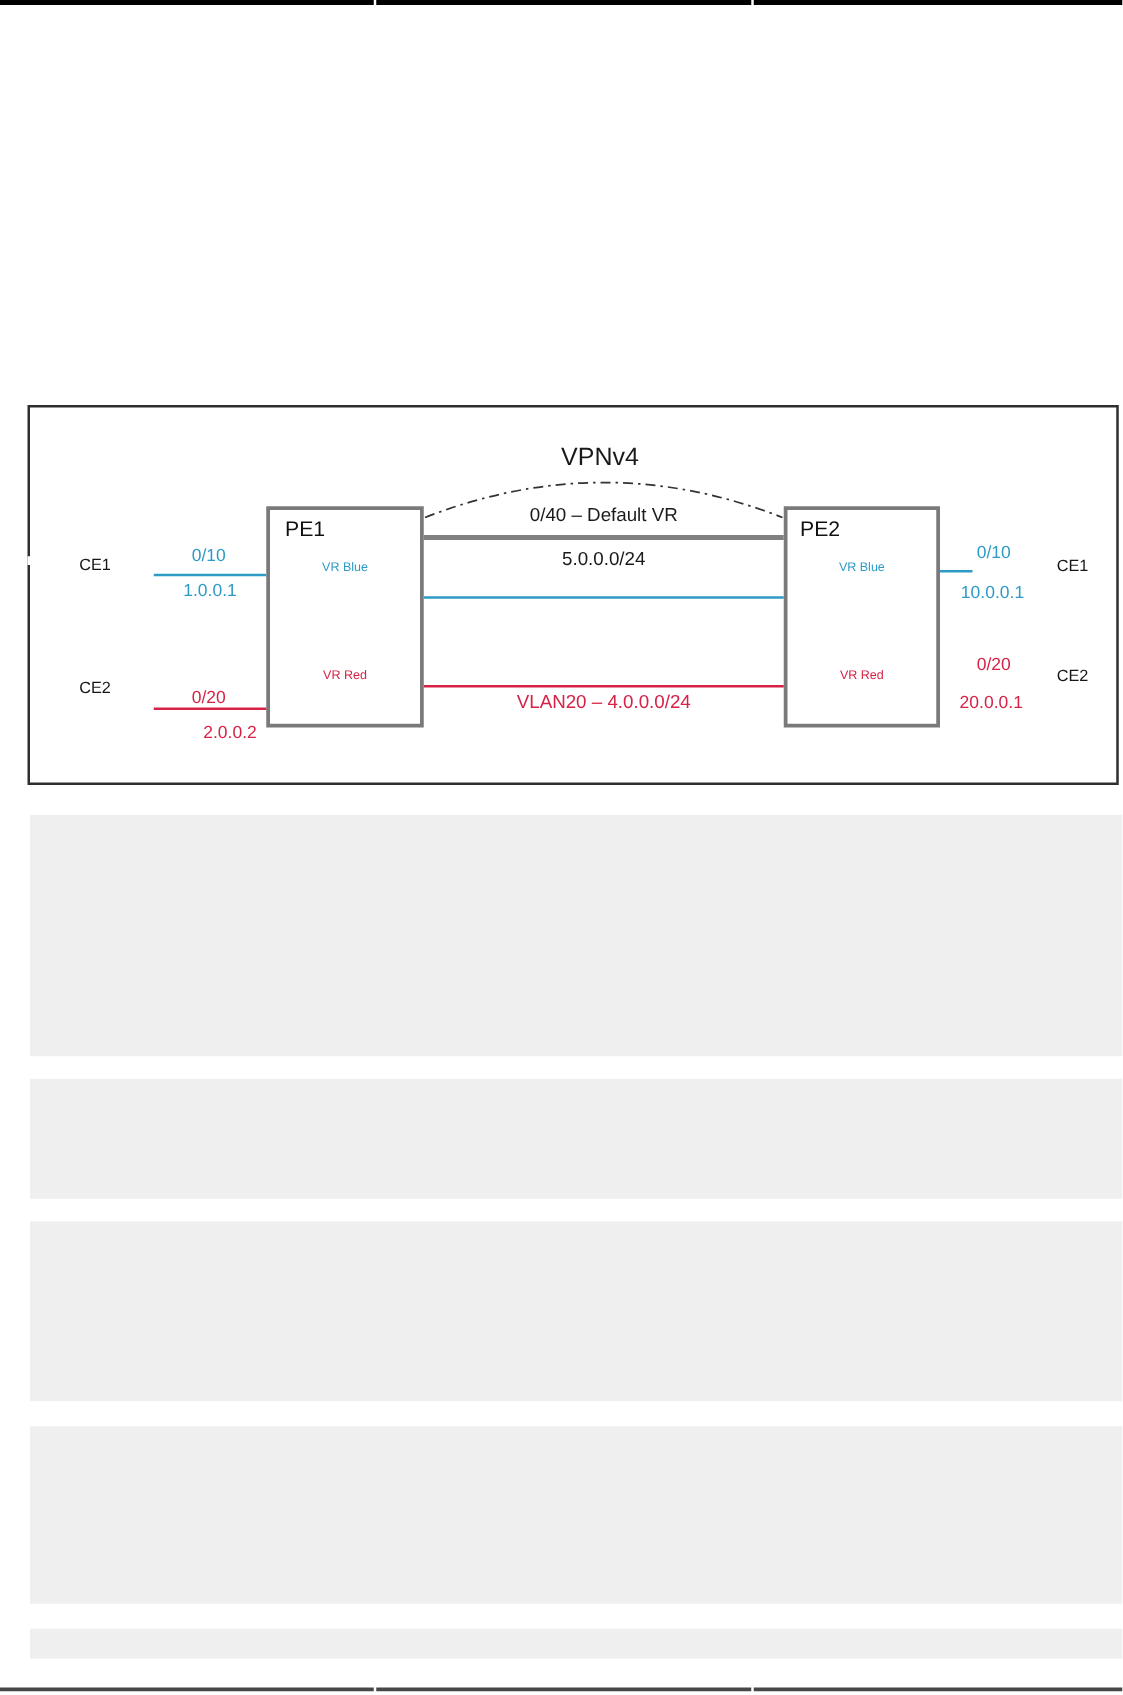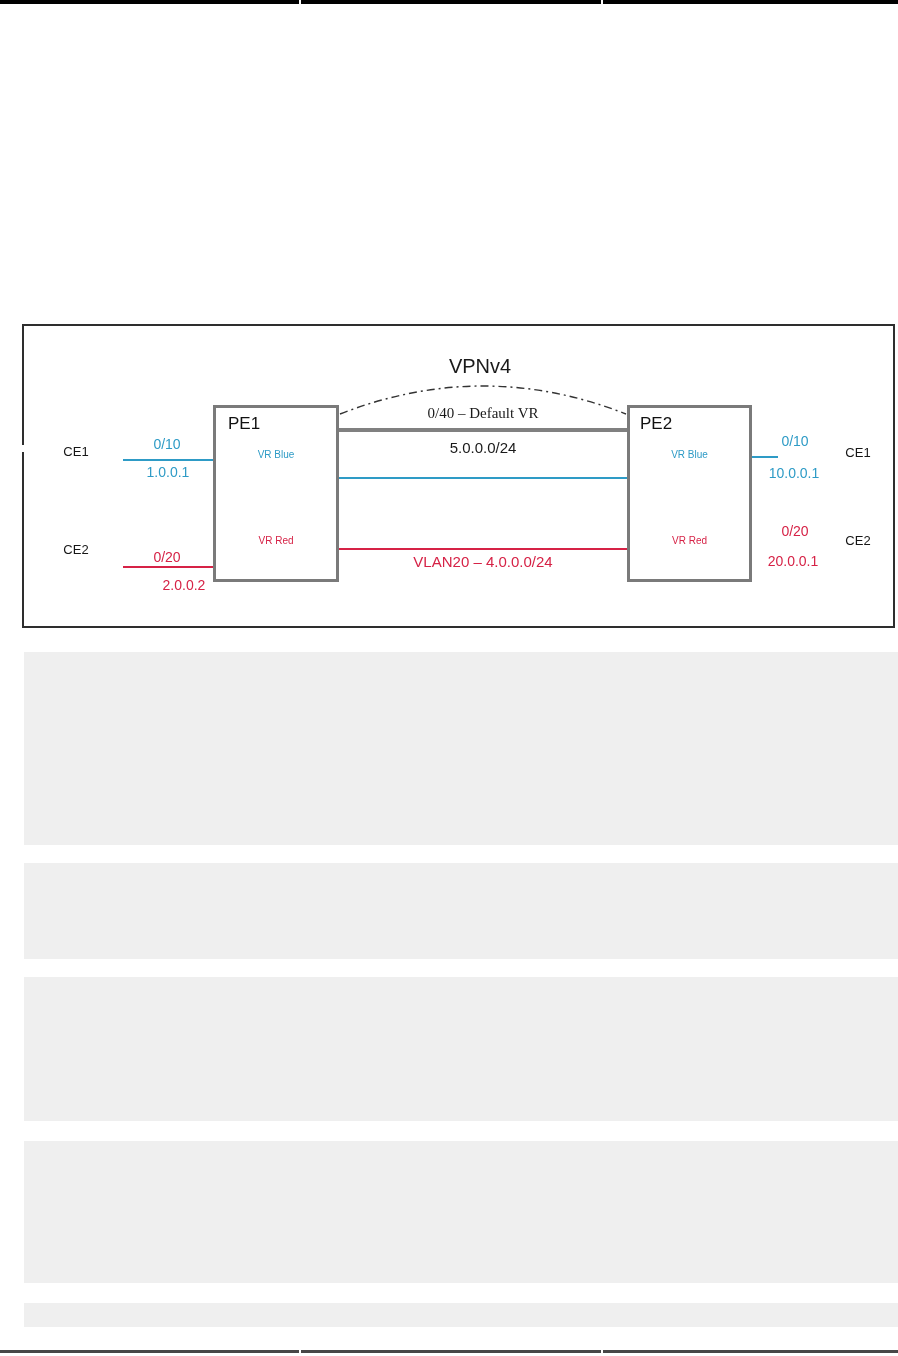--- a/index.html
+++ b/index.html
@@ -63,21 +63,21 @@
     <div class="vr fs-vr c-blue" style="top:41px;">VR Blue</div>
     <div class="vr fs-vr c-red" style="top:127px;">VR Red</div>
   </div>
 
   <div class="pe-box" style="left:603px;width:125px;">
     <div class="lbl fs-pe" style="left:10px;top:6px;">PE2</div>
     <div class="vr fs-vr c-blue" style="top:41px;">VR Blue</div>
     <div class="vr fs-vr c-red" style="top:127px;">VR Red</div>
   </div>
 
-  <div class="lbl fs-mid center" style="left:315px;top:78px;width:288px;font-family:Liberation Serif, serif;">0/40 – Default VR</div>
+  <div class="lbl fs-mid center" style="left:315px;top:78px;width:288px;">0/40 – Default VR</div>
   <div class="hline line-core" style="left:315px;top:102px;width:288px;"></div>
   <div class="lbl fs-mid center" style="left:315px;top:113px;width:288px;">5.0.0.0/24</div>
 
   <div class="hline line-blue" style="left:315px;top:151px;width:288px;"></div>
 
   <div class="hline line-red" style="left:315px;top:222px;width:288px;"></div>
   <div class="lbl fs-mid center c-red" style="left:315px;top:227px;width:288px;">VLAN20 – 4.0.0.0/24</div>
 
   <div class="lbl fs-ce center" style="left:20px;top:118px;width:64px;">CE1</div>
   <div class="hline line-blue" style="left:99px;top:133px;width:90px;"></div>

